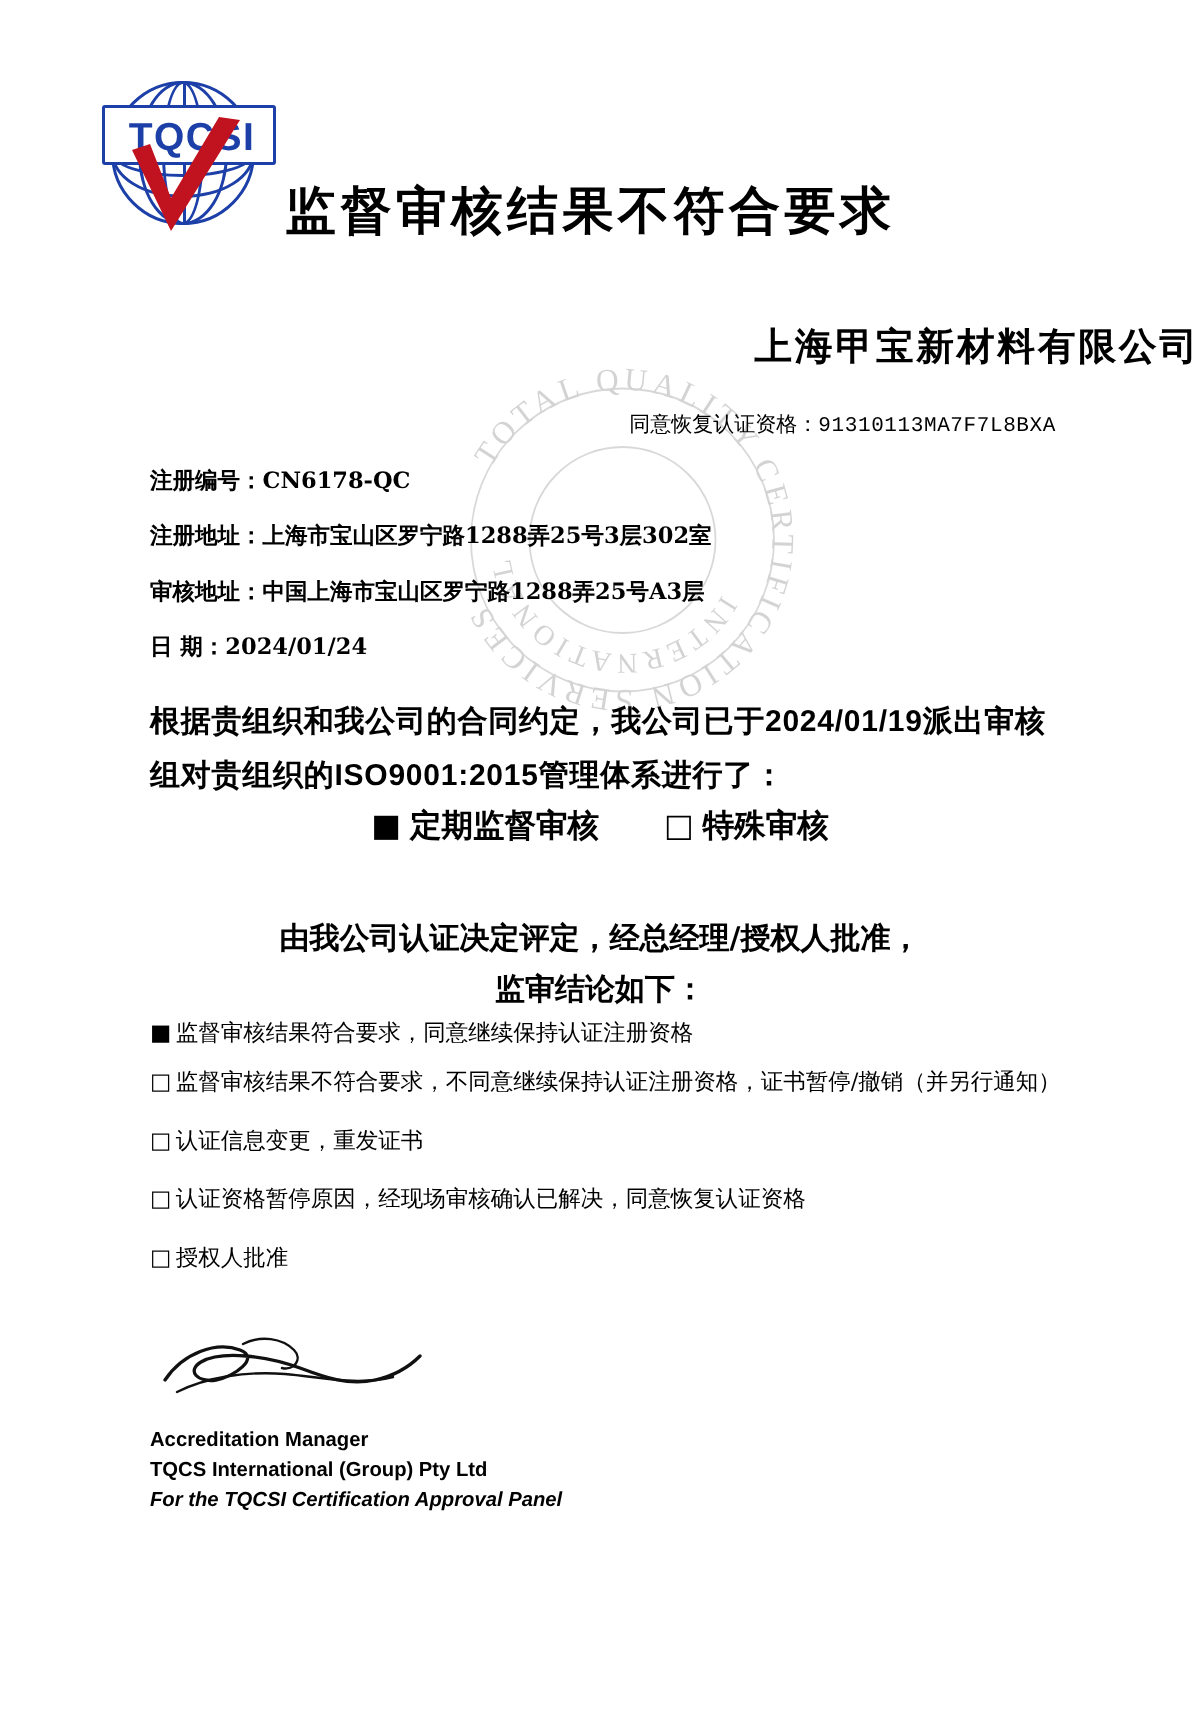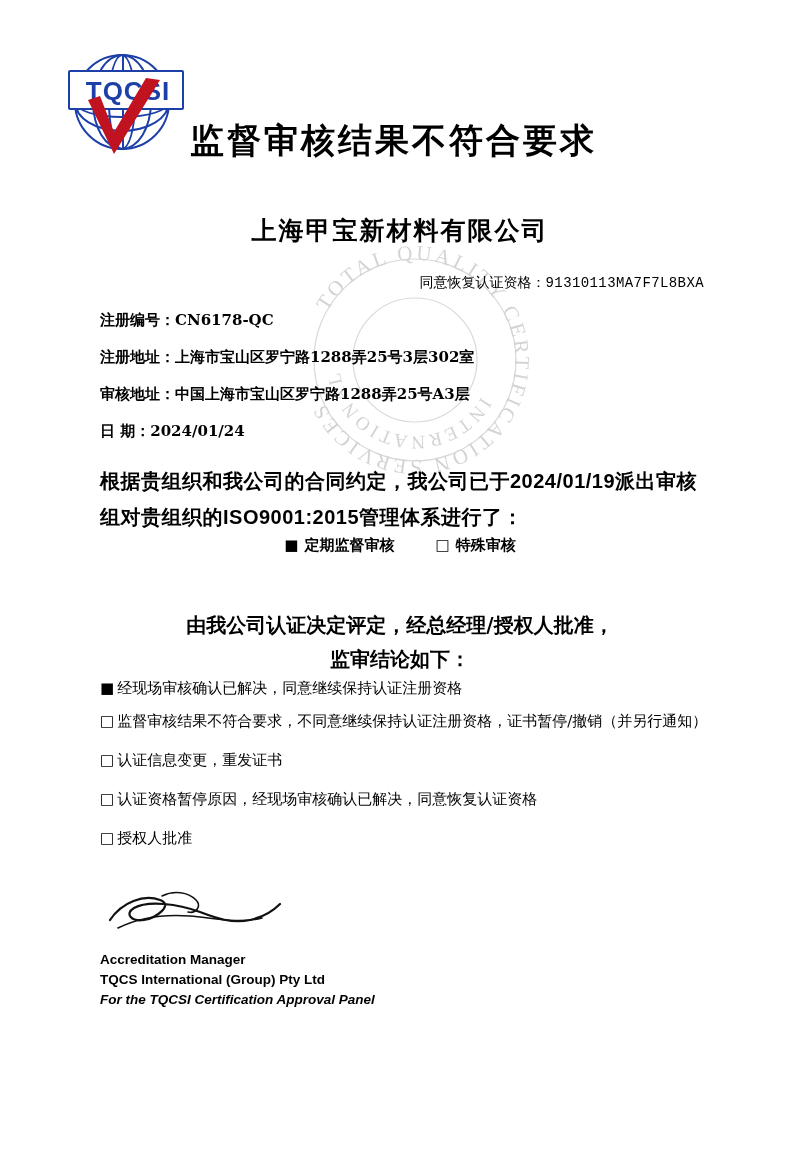--- a/index.html
+++ b/index.html
@@ -115,21 +115,21 @@
     font-weight: bold;
     font-size: 34px;
     letter-spacing: 3px;
     white-space: nowrap;
   }
   .company-name {
     position: absolute;
     left: 0;
     top: 214px;
     width: 800px;
-    text-align: center;
+    text-align: right;
     font-family: "DejaVu Serif", serif;
     font-weight: bold;
     font-size: 25px;
     letter-spacing: 2px;
   }
   .credit-code {
     position: absolute;
     right: 96px;
     top: 274px;
     font-family: "DejaVu Serif", serif;
@@ -171,21 +171,21 @@
 
   
   .audit-choices {
     position: absolute;
     left: 0;
     top: 536px;
     width: 800px;
     text-align: center;
     font-family: "DejaVu Serif", serif;
     font-weight: bold;
-    font-size: 15px;
+    font-size: 21px;
   }
   .audit-choices .choice { display: inline-block; margin: 0 18px; }
   .audit-choices .box { margin-right: 6px; }
 
   
   .decision {
     position: absolute;
     left: 0;
     top: 608px;
     width: 800px;
@@ -296,21 +296,21 @@
   </span>
 </div>
 
 <div class="decision">
   <div>由我公司认证决定评定，经总经理/授权人批准，</div>
   <div>监审结论如下：</div>
 </div>
 
 <div class="conclusions">
   <div class="c-item">
-    <span class="box">■</span><span>经现场审核确认已解决，同意继续保持认证注册资格</span>
+    <span class="box">■</span><span>监督审核结果符合要求，同意继续保持认证注册资格</span>
   </div>
   <div class="c-item">
     <span class="box">□</span><span>监督审核结果不符合要求，不同意继续保持认证注册资格，证书暂停/撤销（并另行通知）</span>
   </div>
   <div class="c-item c-gap">
     <span class="box">□</span><span>认证信息变更，重发证书</span>
   </div>
   <div class="c-item c-gap">
     <span class="box">□</span><span>认证资格暂停原因，经现场审核确认已解决，同意恢复认证资格</span>
   </div>

